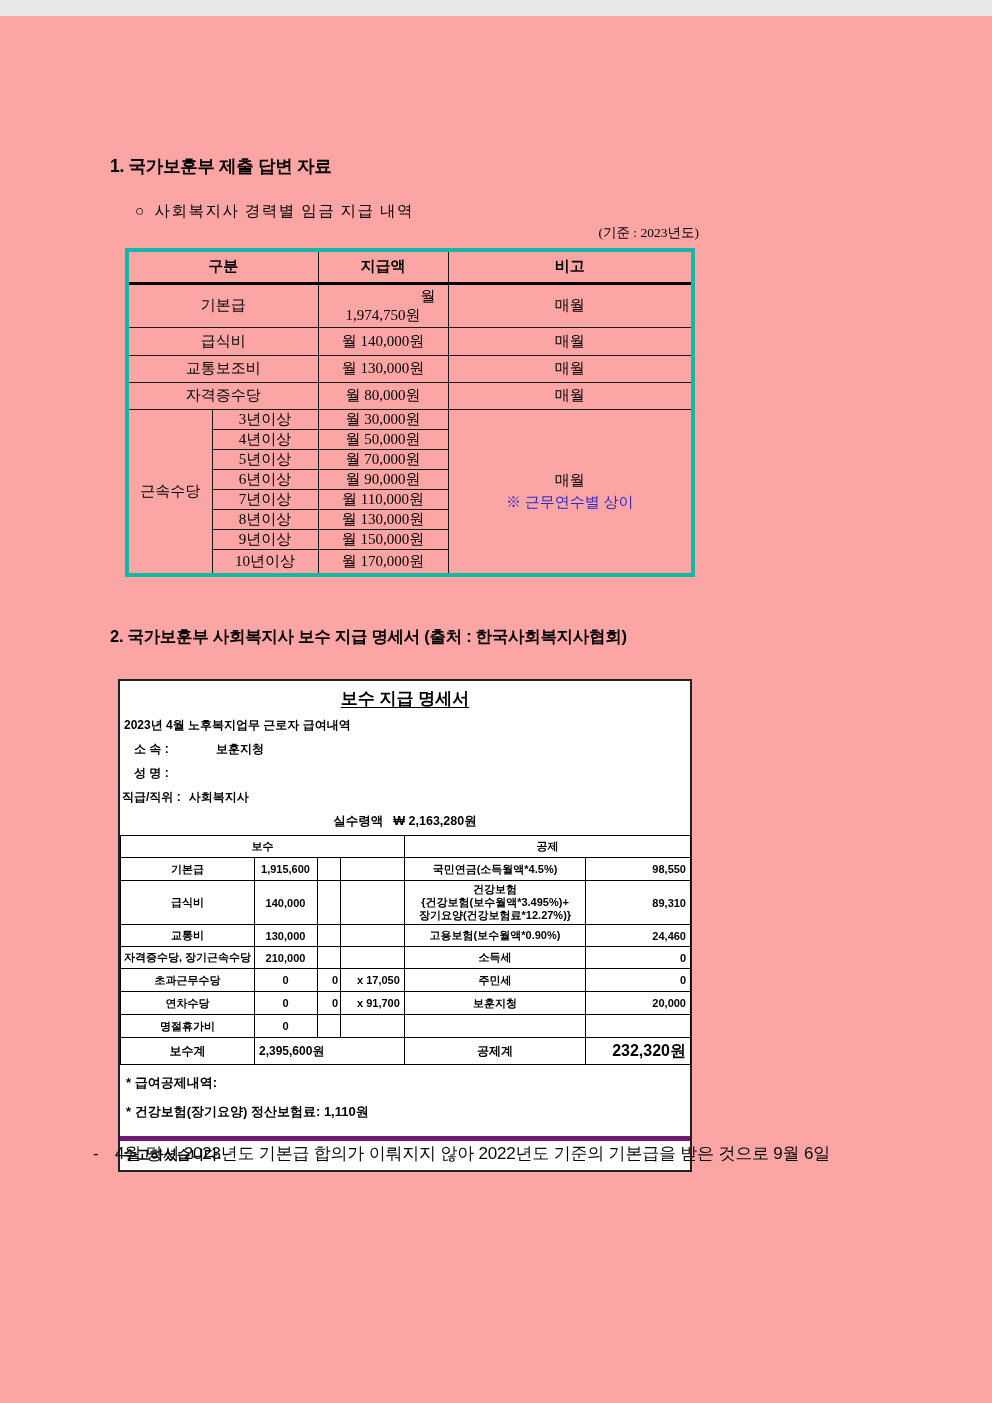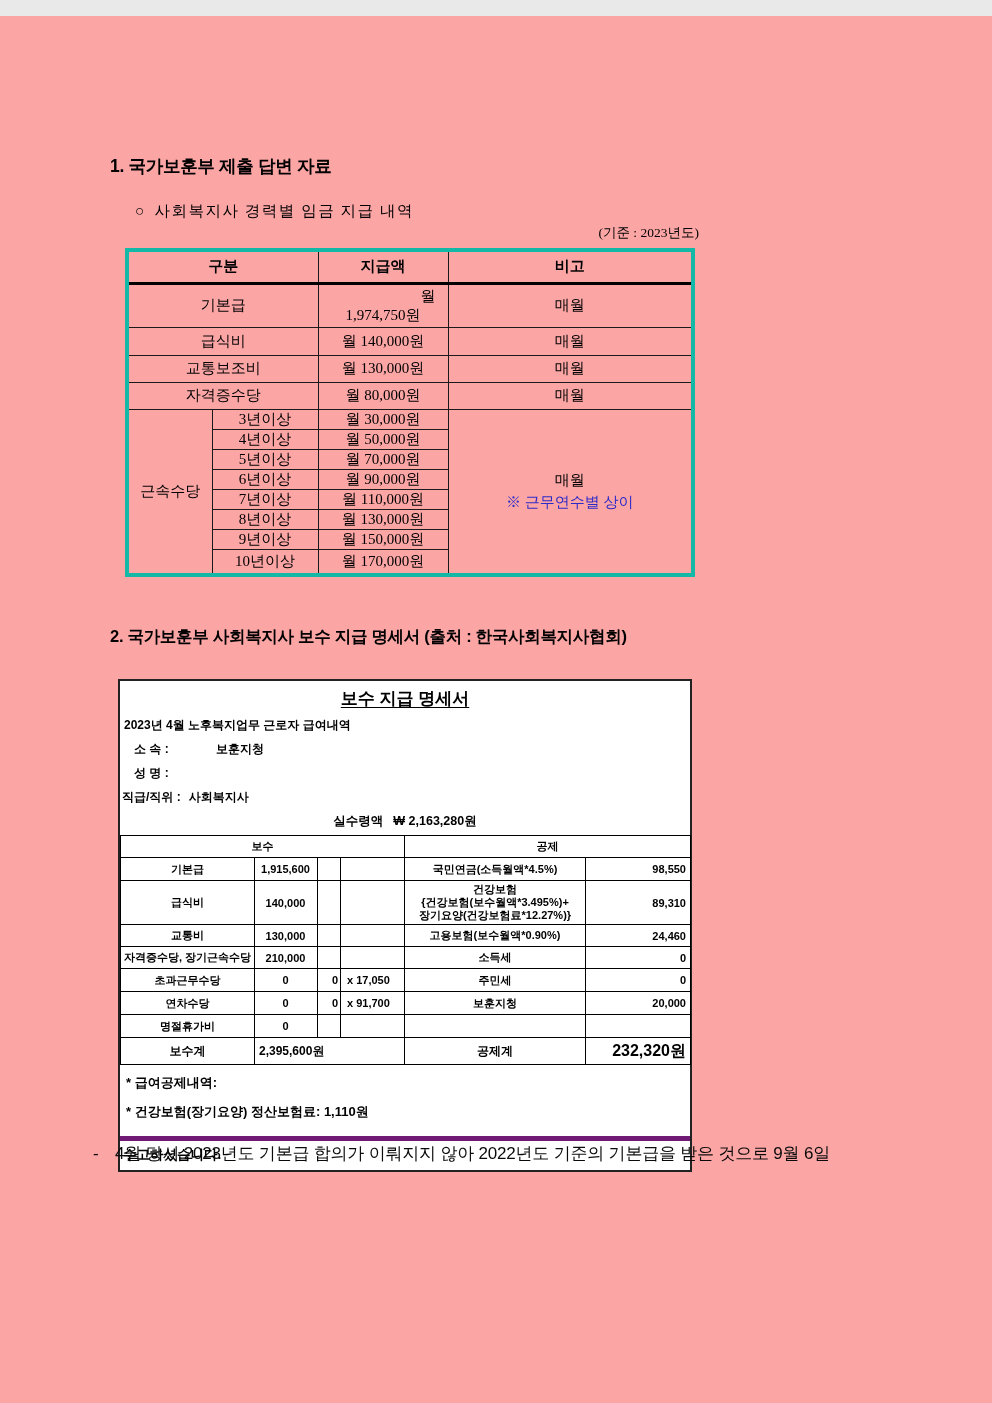--- a/index.html
+++ b/index.html
@@ -42,21 +42,21 @@
   .st-net { text-align:center; margin:7px 0 5px 0; font-size:12.5px; }
   .st-net .net-val { margin-left:10px; }
 
   table.pay { border-collapse:collapse; table-layout:fixed; width:100%;
               font-size:11px; font-weight:700; }
   table.pay td, table.pay th { border:1px solid #000; padding:0 2px; vertical-align:middle; overflow:hidden; }
   table.pay th { text-align:center; }
   table.pay td.p-lbl { text-align:center; }
   table.pay td.p-amt { text-align:center; padding-right:3px; }
   table.pay td.p-cnt { text-align:right; padding-right:2px; }
-  table.pay td.p-rate { text-align:left; padding-left:6px; }
+  table.pay td.p-rate { text-align:left; padding-left:16px; }
   table.pay td.d-lbl { text-align:center; white-space:pre-line; line-height:13px; }
   table.pay td.d-amt { text-align:right; padding-right:4px; }
   table.pay td.p-total { text-align:left; padding-left:4px; font-size:12px; }
   table.pay td.total-lbl { text-align:center; font-size:12px; }
   table.pay td.d-total { text-align:right; padding-right:4px; font-size:16px; }
 
   .st-notes { padding:9px 6px 4px 6px; }
   .st-note-line { margin-bottom:11px; font-size:13px; }
   .st-footer { border-top:5px solid #701a75; padding:5px 5px 6px 3px; font-size:13.5px; }
 

